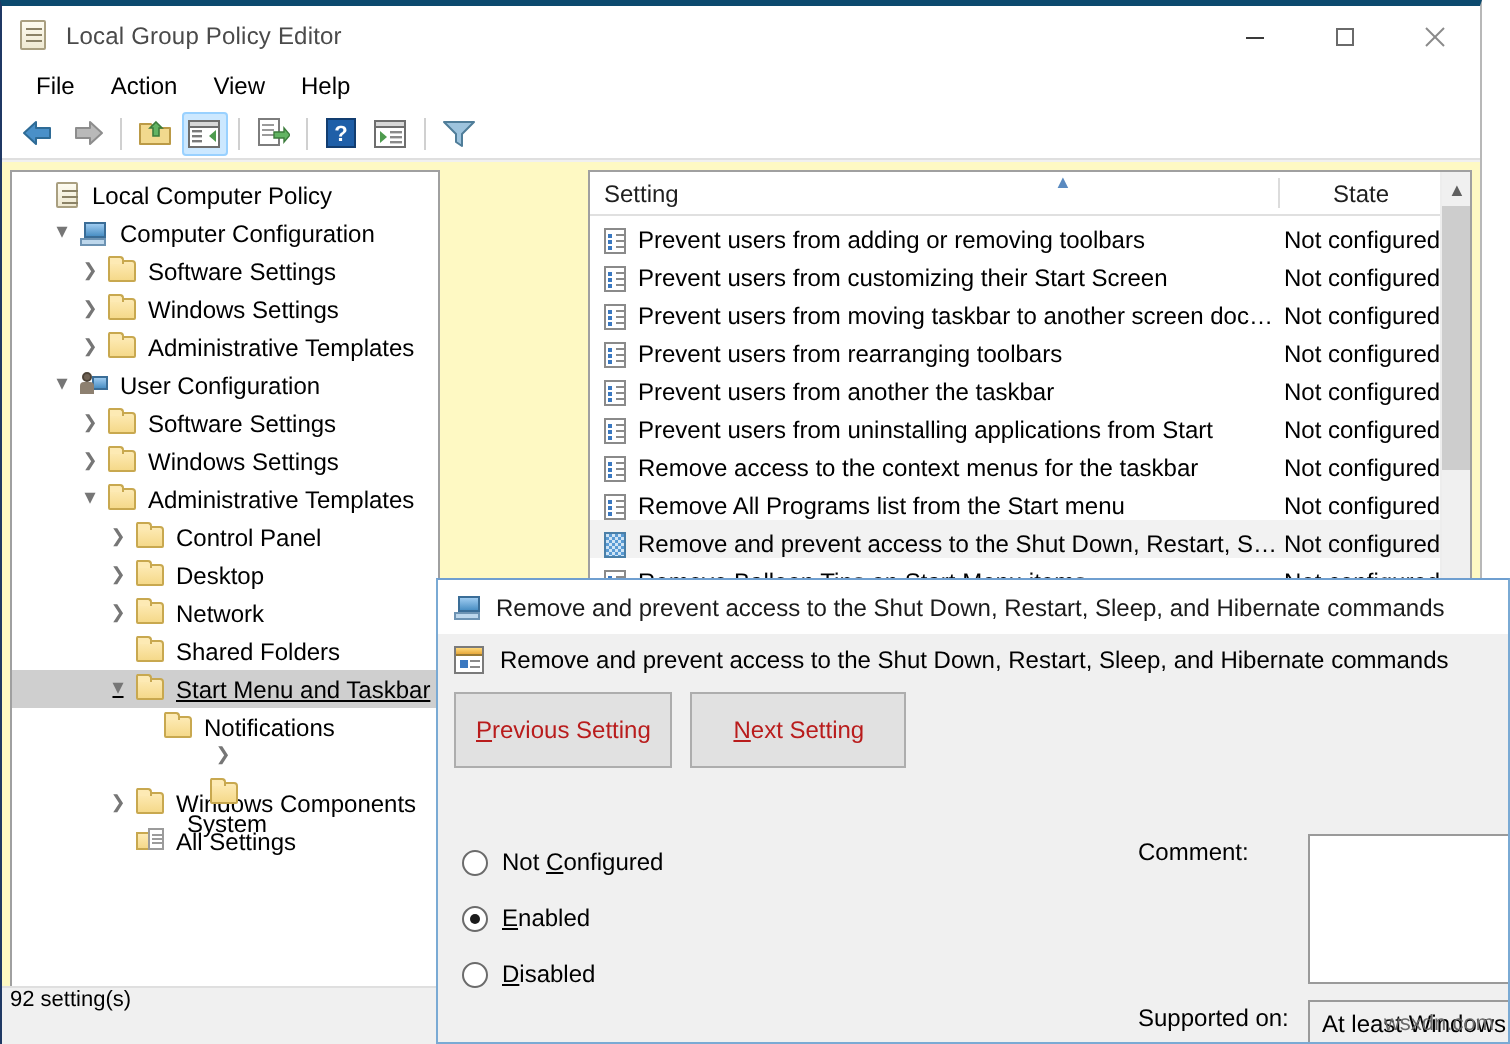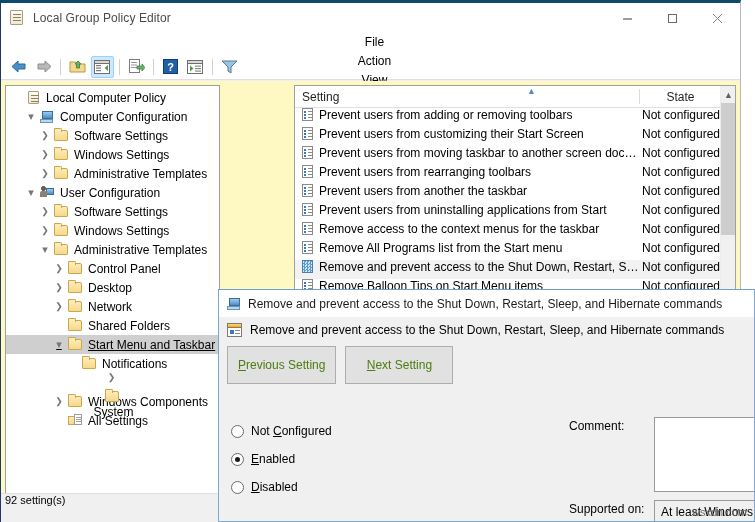--- a/index.html
+++ b/index.html
@@ -70,21 +70,20 @@
   .win-btn svg { display: block; }
 
   
   #menubar {
     height: 21px;
     display: flex;
     align-items: center;
     padding-left: 8px;
     background: #ffffff;
     font-size: 12px;
-    flex-direction: column;
   }
   .menu-item {
     padding: 2px 9px 3px 9px;
     color: #000;
     cursor: default;
   }
 
   
   #toolbar {
     height: 26px;
@@ -255,21 +254,21 @@
   #col-state {
     flex: 1;
     color: #1f1f1f;
     display: flex; align-items: center; justify-content: center;
     height: 22px;
     padding-right: 14px;
   }
   .lrow {
     display: flex;
     height: 19px;
-    align-items: flex-start;
+    align-items: flex-end;
     font-size: 12px;
     white-space: nowrap;
   }
   .lrow.selected { background: #f2f2f2; }
   .lrow-icon {
     flex: 0 0 24px;
     display: flex; align-items: center; justify-content: center;
   }
   .pol-ico {
     width: 11px; height: 13px;
@@ -398,21 +397,21 @@
     margin-top: 3px;
     gap: 9px;
   }
   .dlg-btn {
     height: 38px;
     min-width: 108px;
     background: #e1e1e1;
     border: 1px solid #adadad;
     font-size: 12px;
     font-family: "Liberation Sans", sans-serif;
-    color: #4d7c0f;
+    color: #b91c1c;
     display: flex; align-items: center; justify-content: center;
     padding: 16px 10px;
   }
   .dlg-btn u { text-decoration: underline; }
 
   #dlg-main {
     position: absolute;
     left: 0; top: 100px;
     width: 100%;
   }

